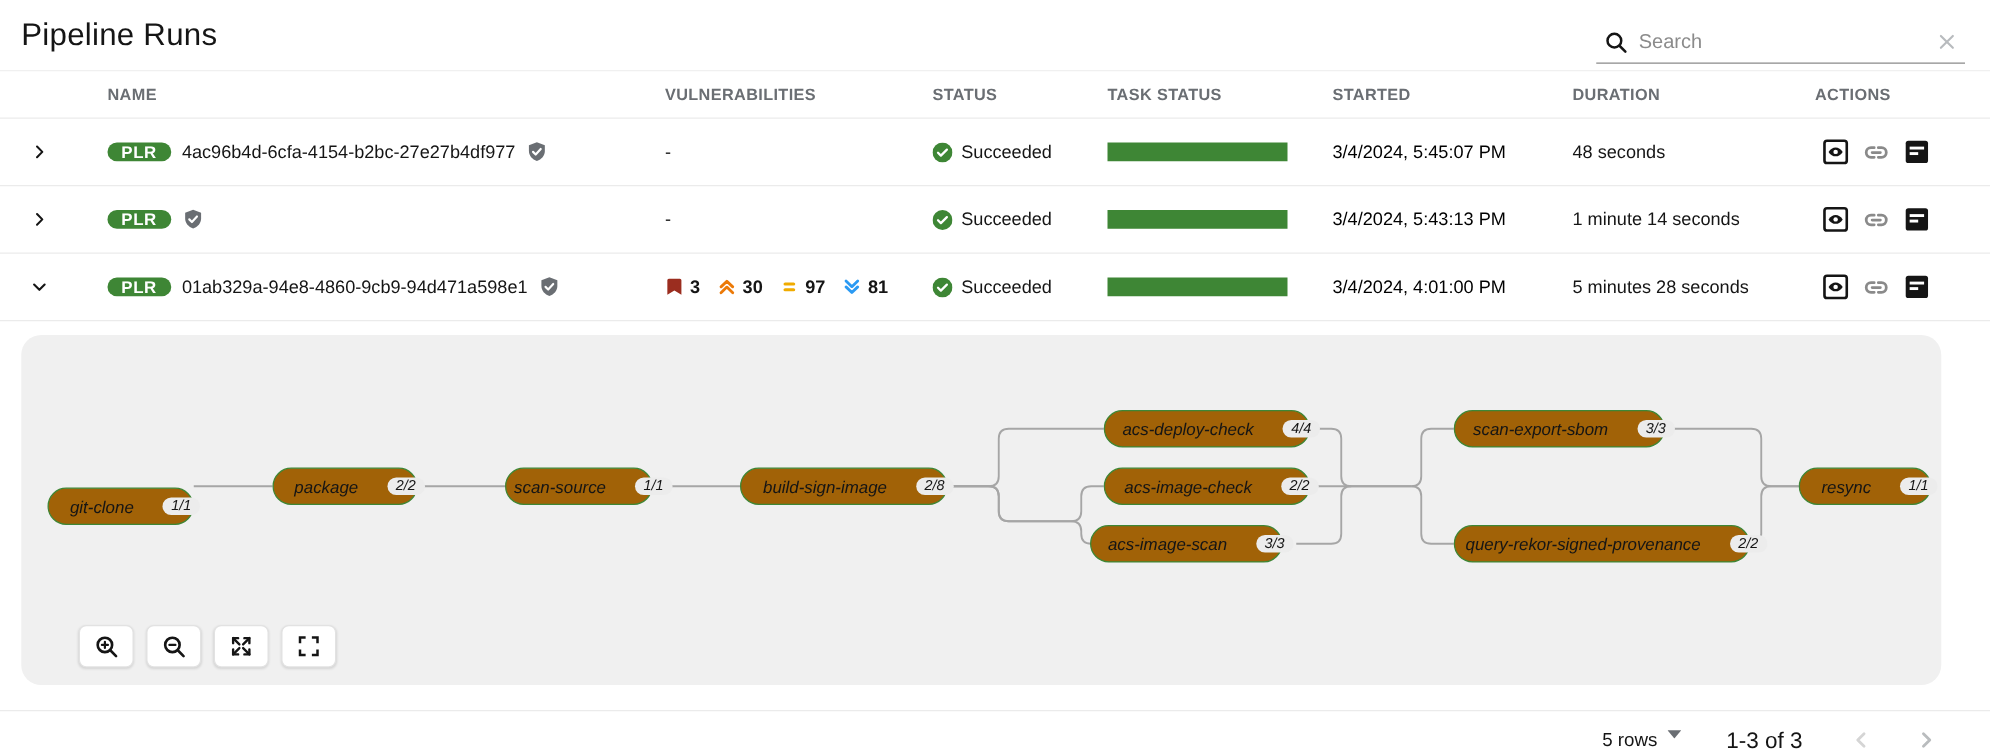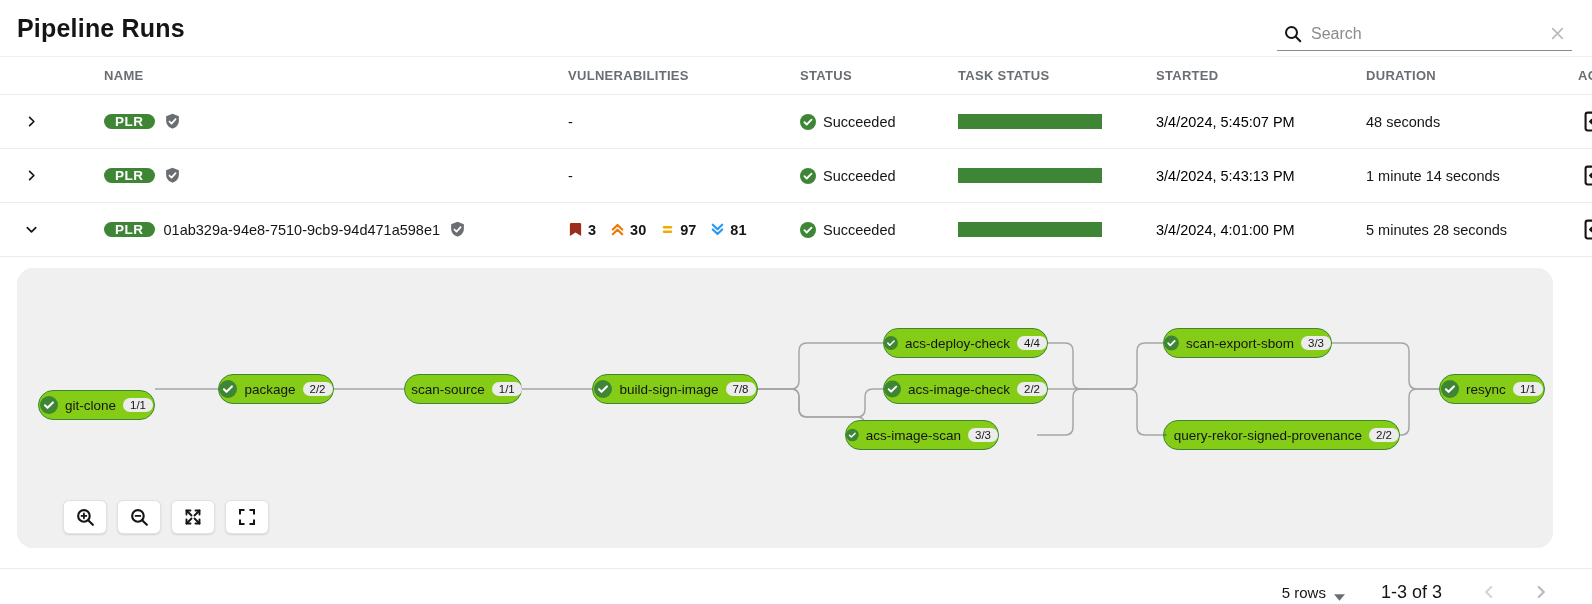--- a/index.html
+++ b/index.html
@@ -3,32 +3,32 @@
 <meta charset="utf-8">
 <style>
   * { box-sizing: border-box; margin: 0; padding: 0; }
   html,body { width:1592px; height:604px; background:#fff; overflow:hidden;
     font-family:"Liberation Sans","DejaVu Sans",sans-serif; color:#151515; }
   .page { position:relative; width:1592px; height:604px; }
 
   
   .hdr { height:57px; display:flex; align-items:center; justify-content:space-between;
          padding:0 20px 0 17px; border-bottom:1px solid #f0f0f0; }
-  .title { font-size:25px; font-weight:700; letter-spacing:.2px; }
+  .title { font-size:25px; font-weight:400; letter-spacing:.2px; }
   .search { display:flex; align-items:center; width:295px; height:34px;
             border-bottom:1px solid #8a8a8a; padding:0 4px 0 6px; margin-top:12px; }
   .search svg.mag { flex:0 0 auto; }
   .search input { flex:1 1 auto; border:none; outline:none; background:transparent;
                   font-size:16px; color:#151515; padding:0 8px; min-width:0;
                   font-family:"Liberation Sans","DejaVu Sans",sans-serif;}
   .search input::placeholder { color:#8b8b8b; }
   .clear-btn { background:none; border:none; cursor:pointer; display:flex; padding:2px; }
 
   
-  .grid { display:grid; grid-template-columns:86px 446px 214px 140px 180px 192px 194px 1fr; align-items:center;gap:18px; }
+  .grid { display:grid; grid-template-columns:86px 446px 214px 140px 180px 192px 194px 1fr; align-items:center; }
   .thead { height:38px; border-bottom:1px solid #ebebeb; }
   .thead .th { font-size:13px; font-weight:700; color:#6a6e73; letter-spacing:.3px; }
   .trow { height:54px; border-bottom:1px solid #ebebeb; }
   .trow:last-of-type { border-bottom:none; }
   .cell-expand { padding-left:20px; }
   .expand-btn { background:none; border:none; cursor:pointer; display:flex; padding:4px; }
   .namecell { display:flex; align-items:center; gap:9px; }
   .plr-badge { background:var(--green); color:#fff; font-size:13.5px; font-weight:700;
                padding:0 11px; border-radius:12px; letter-spacing:.5px; }
   .runname { font-size:14.5px; }
@@ -42,32 +42,32 @@
 
   .vulns { display:flex; align-items:center; gap:14px; }
   .vuln { display:flex; align-items:center; gap:5px; font-size:14.5px; font-weight:700; }
 
   
   .expandzone { height:301px; border-bottom:1px solid #ebebeb; }
   .panel { position:relative; margin:11px 0 0 17px; width:1536px; height:280px;
            background:#f0f0f0; border-radius:16px; }
   .edges { position:absolute; left:0; top:0; }
   .pnode { position:absolute; height:30px; display:flex; align-items:center; justify-content:center;
-           gap:7px; background:#84cc16; border:1.5px solid var(--green); border-radius:15px;
-           font-size:13.5px; cursor:pointer; white-space:nowrap; }
+           gap:23px; background:#a16207; border:1.5px solid var(--green); border-radius:15px;
+           font-size:13.5px; cursor:pointer; white-space:nowrap;font-style:italic; }
   .pnode .cnt { background:#ececec; border-radius:9px; font-size:11.5px; padding:1px 7px; color:#151515; }
   .gctrls { position:absolute; left:46px; top:232px; display:flex; gap:10px; }
   .gbtn { width:44px; height:34px; background:#fff; border:1px solid #e2e2e2; border-radius:6px;
           display:flex; align-items:center; justify-content:center; cursor:pointer;
           box-shadow:0 1px 2px rgba(0,0,0,.12); }
 
   
   .foot { height:46px; display:flex; align-items:center; justify-content:flex-end;
           padding-right:40px; gap:36px; }
-  .rowsel { display:flex; align-items:flex-end; gap:8px; font-size:15px; cursor:pointer;
+  .rowsel { display:flex; align-items:flex-start; gap:8px; font-size:15px; cursor:pointer;
             background:none; border:none; color:#151515; font-family:inherit;}
   .range { font-size:18px; }
   .pagebtns { display:flex; align-items:center; gap:30px; }
   .pgbtn { background:none; border:none; display:flex; padding:2px; cursor:default; }
 </style>
 </head>
 <body>
 
 <div class="page">
 
@@ -101,20 +101,21 @@
   <div class="grid trow">
     <div class="cell-expand">
       <button class="expand-btn">
         <svg width="15" height="15" viewBox="0 0 16 16">
           <path d="M6 3.5 10.5 8 6 12.5" stroke="#151515" stroke-width="1.8" fill="none" stroke-linecap="round" stroke-linejoin="round"></path>
         </svg>
       </button>
     </div>
     <div class="namecell">
       <span class="plr-badge">PLR</span>
+      <span class="runname">4ac96b4d-6cfa-4154-b2bc-27e27b4df977</span>
       <svg width="17" height="17" viewBox="0 0 16 16">
         <path d="M8 .8 14 3v4.4c0 3.5-2.5 6.4-6 7.4-3.5-1-6-3.9-6-7.4V3z" fill="#6a6e73"></path>
         <path d="M5.1 8l2 2 3.8-4.2" stroke="#fff" stroke-width="1.6" fill="none" stroke-linecap="round" stroke-linejoin="round"></path>
       </svg>
     </div>
     <div class="dash">-</div>
     <div class="statuscell">
       <svg width="16" height="16" viewBox="0 0 16 16">
         <circle cx="8" cy="8" r="8" fill="var(--green)"></circle>
         <path d="M4.4 8.2l2.3 2.3 4.8-4.8" stroke="#fff" stroke-width="1.8" fill="none" stroke-linecap="round" stroke-linejoin="round"></path>
@@ -203,21 +204,21 @@
   <div class="grid trow">
     <div class="cell-expand">
       <button class="expand-btn">
         <svg width="15" height="15" viewBox="0 0 16 16">
           <path d="M3.5 6 8 10.5 12.5 6" stroke="#151515" stroke-width="1.8" fill="none" stroke-linecap="round" stroke-linejoin="round"></path>
         </svg>
       </button>
     </div>
     <div class="namecell">
       <span class="plr-badge">PLR</span>
-      <span class="runname">01ab329a-94e8-7510-9cb9-94d471a598e1</span>
+      <span class="runname">01ab329a-94e8-4860-9cb9-94d471a598e1</span>
       <svg width="17" height="17" viewBox="0 0 16 16">
         <path d="M8 .8 14 3v4.4c0 3.5-2.5 6.4-6 7.4-3.5-1-6-3.9-6-7.4V3z" fill="#6a6e73"></path>
         <path d="M5.1 8l2 2 3.8-4.2" stroke="#fff" stroke-width="1.6" fill="none" stroke-linecap="round" stroke-linejoin="round"></path>
       </svg>
     </div>
     <div class="vulns">
       <span class="vuln">
         <svg width="15" height="15" viewBox="0 0 16 16">
           <path d="M2 2.3Q2 1 3.3 1h9.4Q14 1 14 2.3V14.8L8 11.1 2 14.8Z" fill="var(--sev-critical)"></path>
         </svg>
@@ -319,39 +320,39 @@
           </svg>
         <span>scan-source</span>
         <span class="cnt">1/1</span>
       </div>
       <div class="pnode" style="left:575px;top:106px;width:166px">
         <svg width="18" height="18" viewBox="0 0 16 16">
             <circle cx="8" cy="8" r="8" fill="var(--green)"></circle>
             <path d="M4.4 8.2l2.3 2.3 4.8-4.8" stroke="#fff" stroke-width="1.8" fill="none" stroke-linecap="round" stroke-linejoin="round"></path>
           </svg>
         <span>build-sign-image</span>
-        <span class="cnt">7/8</span>
+        <span class="cnt">2/8</span>
       </div>
       <div class="pnode" style="left:866px;top:60px;width:165px">
         <svg width="18" height="18" viewBox="0 0 16 16">
             <circle cx="8" cy="8" r="8" fill="var(--green)"></circle>
             <path d="M4.4 8.2l2.3 2.3 4.8-4.8" stroke="#fff" stroke-width="1.8" fill="none" stroke-linecap="round" stroke-linejoin="round"></path>
           </svg>
         <span>acs-deploy-check</span>
         <span class="cnt">4/4</span>
       </div>
       <div class="pnode" style="left:866px;top:106px;width:165px">
         <svg width="18" height="18" viewBox="0 0 16 16">
             <circle cx="8" cy="8" r="8" fill="var(--green)"></circle>
             <path d="M4.4 8.2l2.3 2.3 4.8-4.8" stroke="#fff" stroke-width="1.8" fill="none" stroke-linecap="round" stroke-linejoin="round"></path>
           </svg>
         <span>acs-image-check</span>
         <span class="cnt">2/2</span>
       </div>
-      <div class="pnode" style="left:828px;top:152px;width:154px">
+      <div class="pnode" style="left:855px;top:152px;width:154px">
         <svg width="18" height="18" viewBox="0 0 16 16">
             <circle cx="8" cy="8" r="8" fill="var(--green)"></circle>
             <path d="M4.4 8.2l2.3 2.3 4.8-4.8" stroke="#fff" stroke-width="1.8" fill="none" stroke-linecap="round" stroke-linejoin="round"></path>
           </svg>
         <span>acs-image-scan</span>
         <span class="cnt">3/3</span>
       </div>
       <div class="pnode" style="left:1146px;top:60px;width:169px">
         <svg width="18" height="18" viewBox="0 0 16 16">
             <circle cx="8" cy="8" r="8" fill="var(--green)"></circle>

